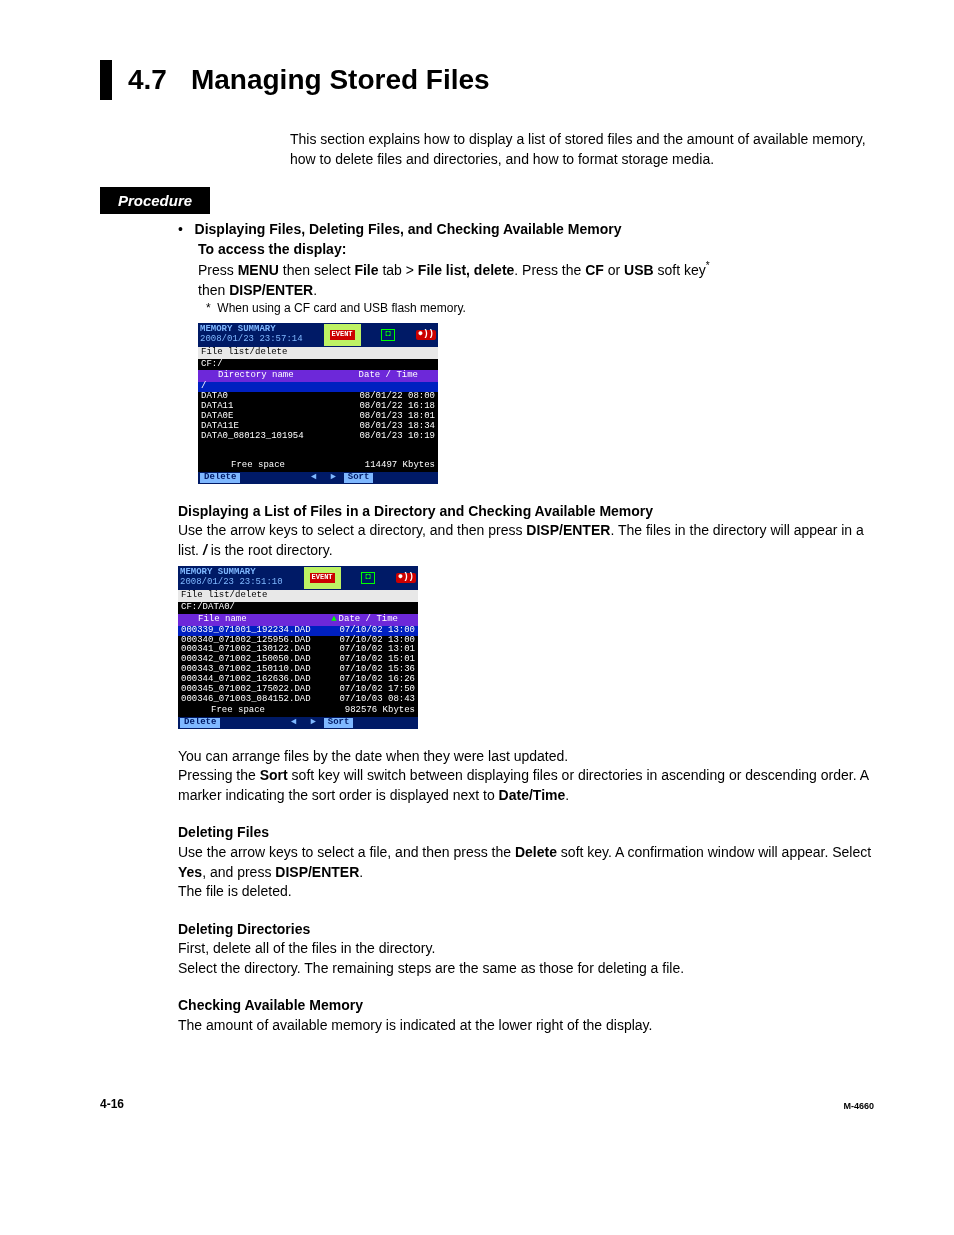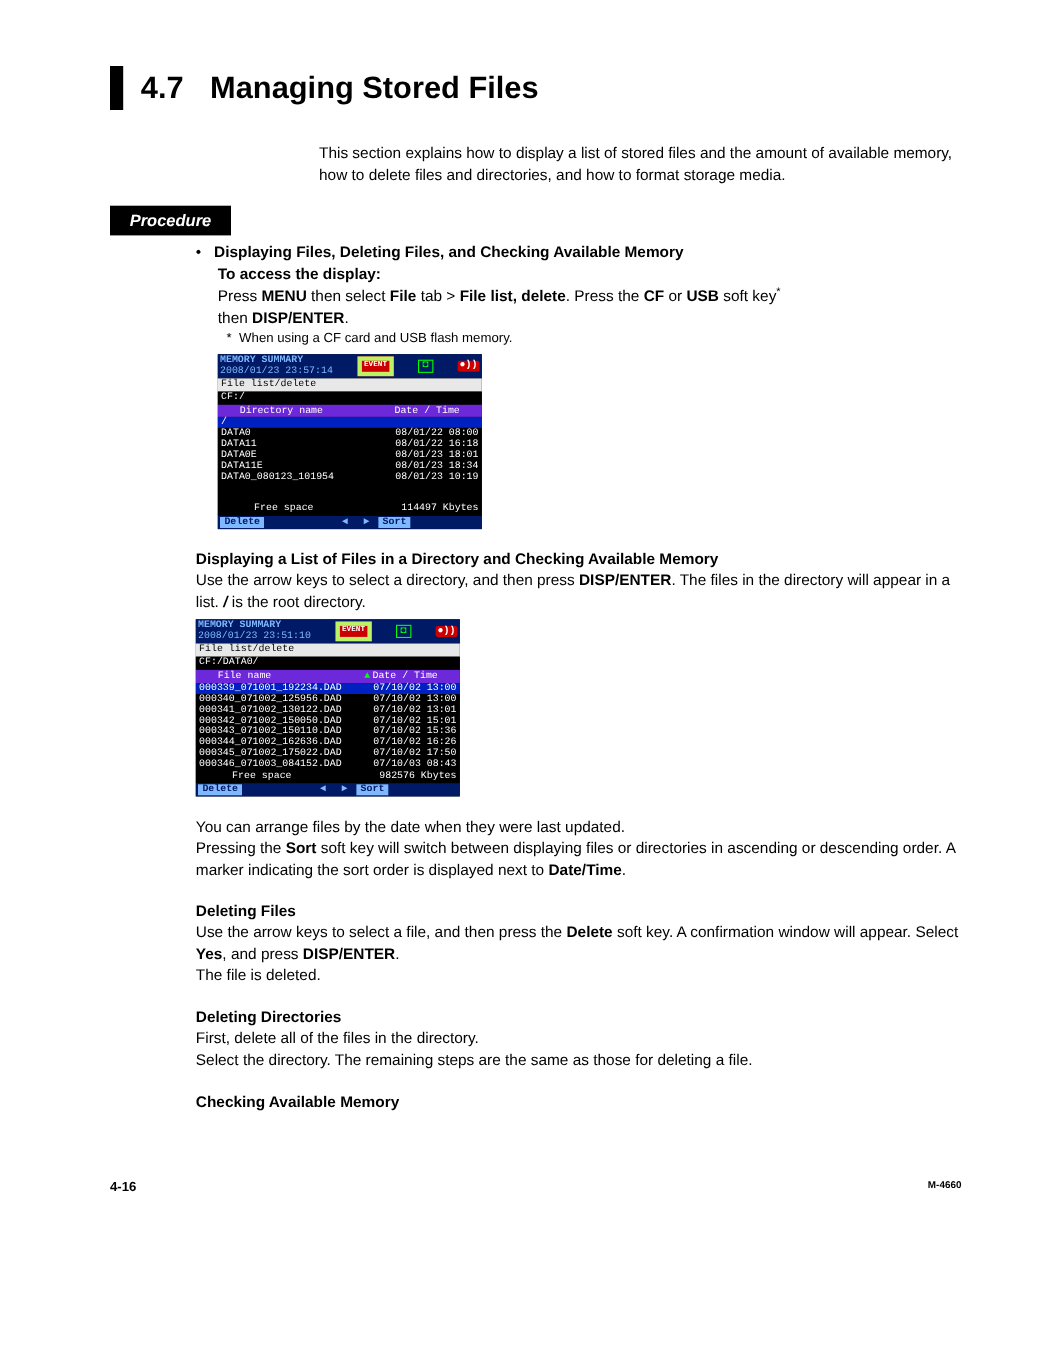--- a/index.html
+++ b/index.html
@@ -68,21 +68,21 @@
     color:#fff;
     display:flex;
     justify-content:space-between;
     align-items:center;
     padding:1px 2px;
     gap:17px;
   }
   .titlebar .title1 { color:#7fb8ff; font-weight:bold; display:block;}
   .titlebar .title2 { color:#7fb8ff; display:block;}
   .icon-event {
-    background:#c00; color:#fff; font-weight:bold; font-size:7px; padding:1px 2px; border:4px solid #bef264;
+    background:#c00; color:#fff; font-weight:bold; font-size:7px; padding:1px 2px; border:6px solid #bef264;
   }
   .icon-cam {
     border:1px solid #0f0; color:#0f0; padding:0 3px; font-weight:bold;
   }
   .icon-rec {
     background:#c00; color:#fff; padding:0 2px; font-weight:bold; border-radius:2px;
   }
   .screen .subbar {
     background:#e8e8e8; color:#000; padding:1px 3px;
   }
@@ -107,20 +107,21 @@
   }
   .btnbar .spacer { flex:1; }
   .arrow { color:#7fb8ff; padding:0 6px;}
   .sort-marker { color:#0f0; margin-right:2px;}
 
   .page-footer {
     display:flex;
     justify-content:space-between;
     margin-top:60px;
     font-size:12px;
+    align-items:flex-end;
   }
   .page-footer .right { font-size:9px; font-weight:bold;}
 </style>
 </head>
 <body>
 
 <div class="section-title">
   <div class="bar"></div>
   <span class="num">4.7</span>
   <span>Managing Stored Files</span>
@@ -300,20 +301,21 @@
   </div>
 
   <div class="block">
     <div class="sub-head">Deleting Directories</div>
     <div>First, delete all of the files in the directory.</div>
     <div>Select the directory. The remaining steps are the same as those for deleting a file.</div>
   </div>
 
   <div class="block">
     <div class="sub-head">Checking Available Memory</div>
+    <div>The amount of available memory is indicated at the lower right of the display.</div>
   </div>
 
 </div>
 
 <div class="page-footer">
   <span style="font-weight:bold;">4-16</span>
   <span class="right">M-4660</span>
 </div>
 
 </body></html>

